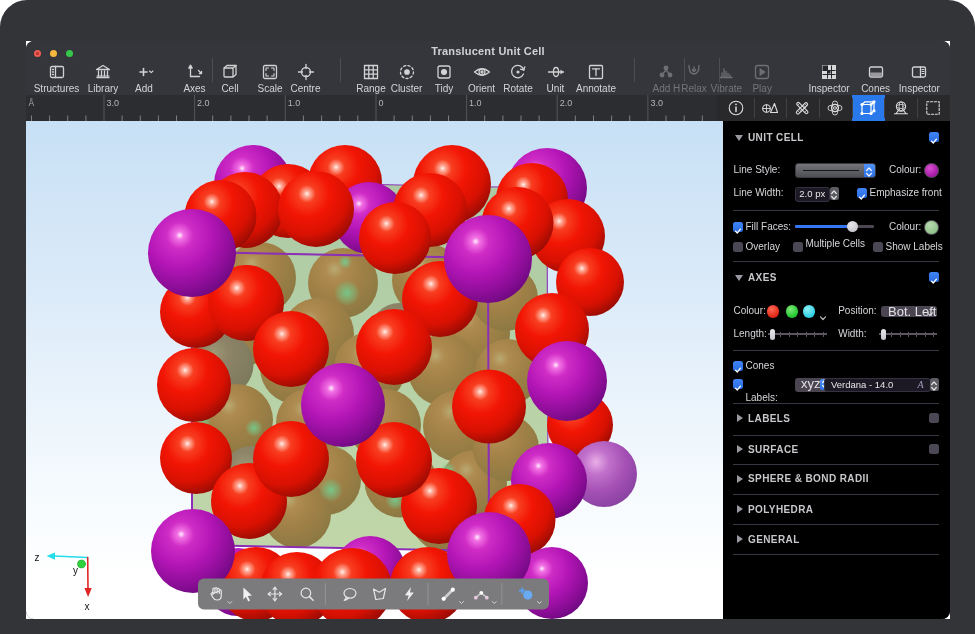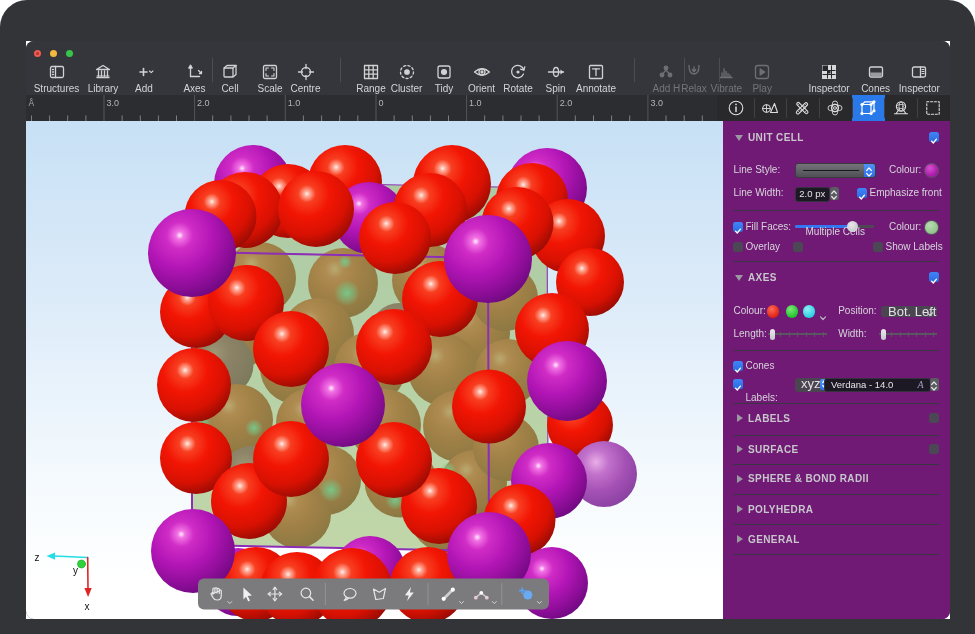--- a/index.html
+++ b/index.html
@@ -12,37 +12,38 @@
 .ti{top:21px;text-align:center;color:#d4d4d7;font-size:10px}
 .ti .lb{margin-top:1px}
 .dim{color:#74757a}
 .tsep{top:17px;width:1px;height:24px;background:#4c4d52}
 .ruler{left:0;top:54px;width:691px;height:26px;background:#2c2d31}
 .mstrip{left:691px;top:54px;width:233px;height:26px;background:#29292c}
 .msep{top:3px;width:1px;height:20px;background:#404045}
 .mbtn{top:0;height:26px}
 .sel{background:#2979ea}
 .view{left:0;top:80px;width:697px;height:498px}
-.sbar{left:697px;top:80px;width:227px;height:498px;background:#701a75}
+.sbar{left:697px;top:80px;width:227px;height:498px;background:#000000}
 .shead{font-size:10px;font-weight:bold;color:#c7c6cb;letter-spacing:.4px}
 .slab{font-size:10px;color:#d6d5da}
 .ssep{left:10px;width:206px;height:1px;background:#3a3543}
 .cb{width:10px;height:10px;border-radius:2.5px;background:linear-gradient(#4084f8,#2a6cdf)}
 .cbg{width:10px;height:10px;border-radius:2.5px;background:#4c4754}
 .cwell{width:13px;height:13px;border-radius:50%}
 .pop{background:#4a4550;border-radius:3px;color:#e2e1e5;font-size:13px}
 .dfield{background:#1d1924;border:1px solid #363140;border-radius:3px;color:#e6e5e9;font-size:9.5px}
 .step{width:9px;height:13px;background:#5b5b62;border-radius:2.5px}
 .tri{width:0;height:0}
 </style></head>
 <body>
 <div class="ab frame"></div>
 <div class="ab winbg"></div>
 <div class="ab win">
 <div class="ab tbar">
+<div class="ab title">Translucent Unit Cell</div>
 <div class="ab tl" style="left:7.5px;top:9px;background:#f15b51"></div>
 <div class="ab tl" style="left:23.5px;top:9px;background:#f6b73e"></div>
 <div class="ab tl" style="left:39.5px;top:9px;background:#35c649"></div>
 <div class="ab tl" style="left:9.5px;top:11px;width:3px;height:3px;background:#b03730"></div>
 <div class="ab ti" style="left:0.5px;width:60px">
         <div style="height:20px"><svg width="20" height="20" viewBox="0 0 20 20">
             <g stroke="#d2d2d4" fill="none" stroke-width="1.3" stroke-linecap="round" stroke-linejoin="round">
               <rect x="3.5" y="4.5" width="13" height="11" rx="1.5"></rect>
               <line x1="8.5" y1="4.5" x2="8.5" y2="15.5"></line>
               <line x1="5.5" y1="7.5" x2="6.5" y2="7.5"></line>
@@ -170,21 +171,21 @@
         <div class="lb">Rotate</div>
       </div>
 <div class="ab ti" style="left:499.5px;width:60px">
         <div style="height:20px"><svg width="20" height="20" viewBox="0 0 20 20">
             <g stroke="#d2d2d4" fill="none" stroke-width="1.3" stroke-linecap="round" stroke-linejoin="round">
               <ellipse cx="10" cy="10" rx="2.6" ry="4.5"></ellipse>
               <line x1="2.5" y1="10" x2="17.5" y2="10"></line>
               <path d="M14.5 7.5 L17.5 10 L14.5 12.5" fill="#d2d2d4" stroke="none"></path>
             </g>
           </svg></div>
-        <div class="lb">Spin</div>
+        <div class="lb">Unit</div>
       </div>
 <div class="ab ti" style="left:540.0px;width:60px">
         <div style="height:20px"><svg width="20" height="20" viewBox="0 0 20 20">
             <g stroke="#d2d2d4" fill="none" stroke-width="1.3" stroke-linecap="round" stroke-linejoin="round">
               <rect x="3.5" y="3.5" width="13" height="13" rx="1"></rect>
               <line x1="6.5" y1="6.8" x2="13.5" y2="6.8"></line>
               <line x1="10" y1="6.8" x2="10" y2="13.5"></line>
             </g>
           </svg></div>
         <div class="lb">Annotate</div>
@@ -624,21 +625,21 @@
         </svg></div>
 <div class="ab slab" style="left:22.5px;top:99.5px;text-align:right">Fill Faces:</div>
 <div class="ab " style="left:71.5px;top:104.2px;width:79px;height:2.6px;border-radius:1.3px;background:#4c4752"></div>
 <div class="ab " style="left:71.5px;top:104.2px;width:58px;height:2.6px;border-radius:1.3px;background:#3577f2"></div>
 <div class="ab " style="left:124px;top:100px;width:11px;height:11px;border-radius:50%;background:radial-gradient(circle at 40% 35%,#e8e8ec,#b9b9c0)"></div>
 <div class="ab slab" style="left:166px;top:99.5px;text-align:left">Colour:</div>
 <div class="ab cwell" style="left:201px;top:98.9px;background:radial-gradient(circle at 38% 32%,#b7dcb0,#8fc18a 75%);border:0.5px solid #5a5560"></div>
 <div class="ab cbg" style="left:9.5px;top:120.8px"></div>
 <div class="ab slab" style="left:22.5px;top:119.8px;text-align:left">Overlay</div>
 <div class="ab cbg" style="left:69.5px;top:120.8px"></div>
-<div class="ab slab" style="left:82.5px;top:105px;text-align:center">Multiple Cells</div>
+<div class="ab slab" style="left:82.5px;top:117px;text-align:center">Multiple Cells</div>
 <div class="ab cbg" style="left:149.5px;top:120.8px"></div>
 <div class="ab slab" style="left:162.5px;top:119.8px;text-align:left">Show Labels</div>
 <div class="ab ssep" style="top:139.8px"></div>
 <div class="ab tri" style="left:12px;top:153.5px;border-left:4.5px solid transparent;border-right:4.5px solid transparent;border-top:6px solid #9a98a0"></div>
       <div class="ab shead" style="left:25px;top:150.5px;text-align:left">AXES</div>
       <div class="ab cb" style="left:206px;top:151.0px"><svg width="10" height="10" viewBox="0 0 10 10">
           <path d="M2.6 5.3 L4.3 7 L7.4 3.1" stroke="#fff" stroke-width="1.3" fill="none" stroke-linecap="round" stroke-linejoin="round"></path>
         </svg></div>
 <div class="ab slab" style="left:10.5px;top:184.4px;text-align:left">Colour:</div>
 <div class="ab" style="left:44.099999999999994px;top:184.20000000000002px;width:12.4px;height:12.4px;border-radius:50%;background:radial-gradient(circle at 38% 32%,#ff6a55,#e02414 70%)"></div>

